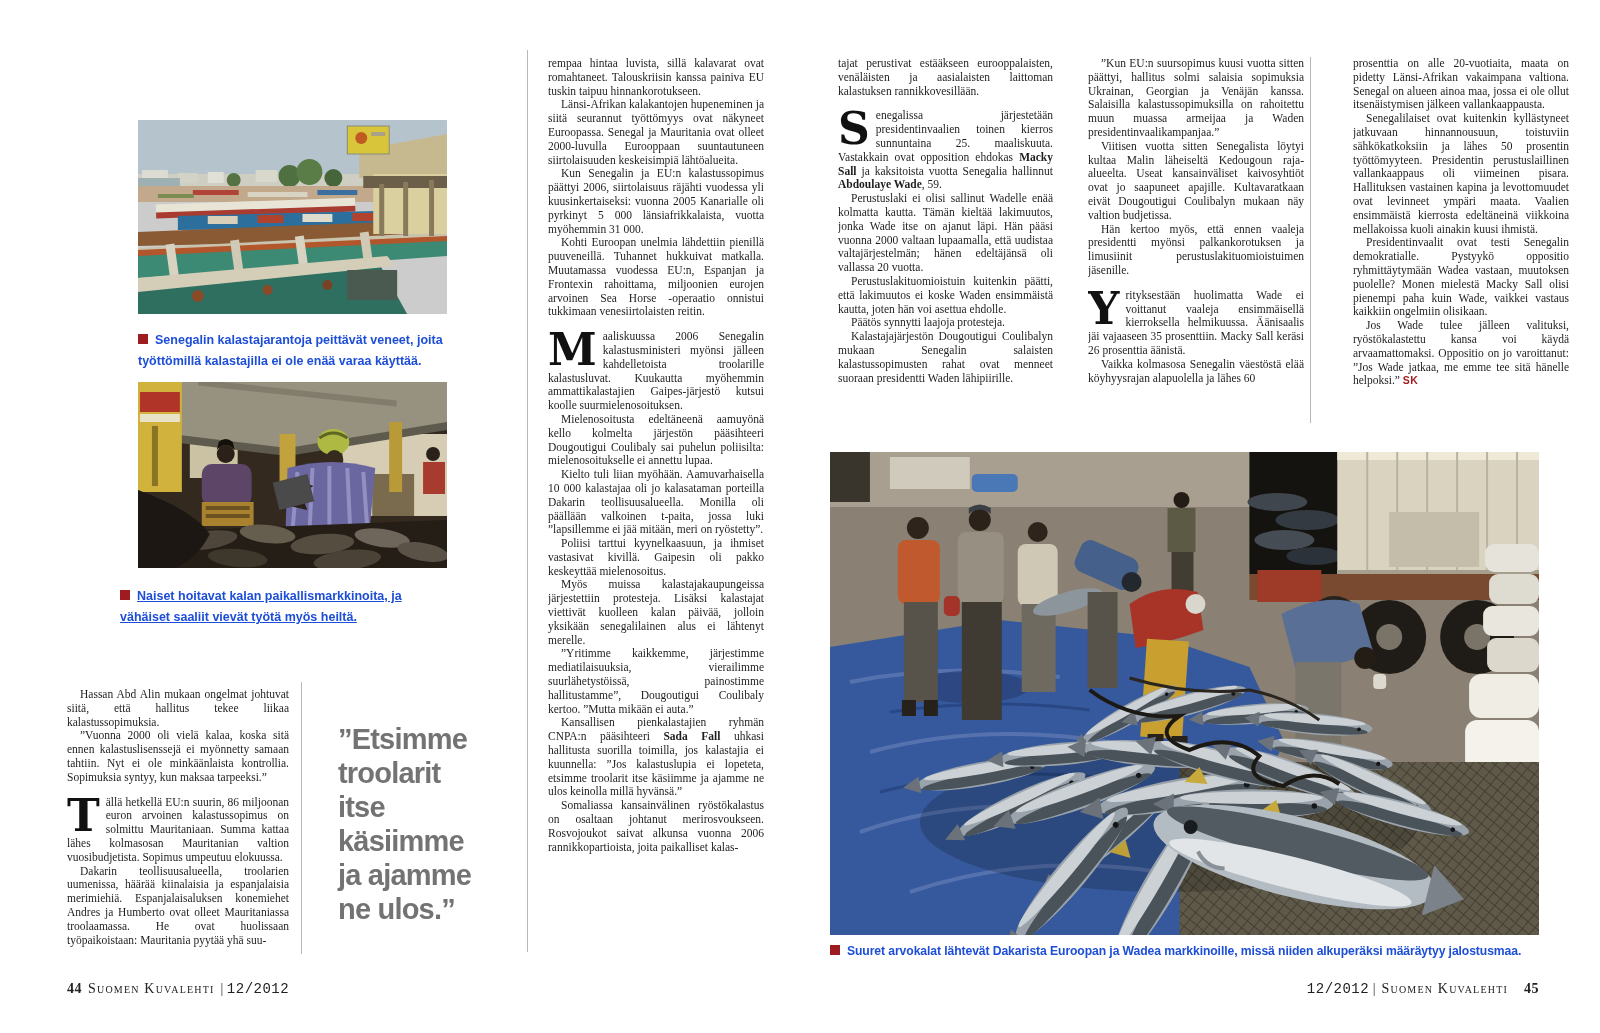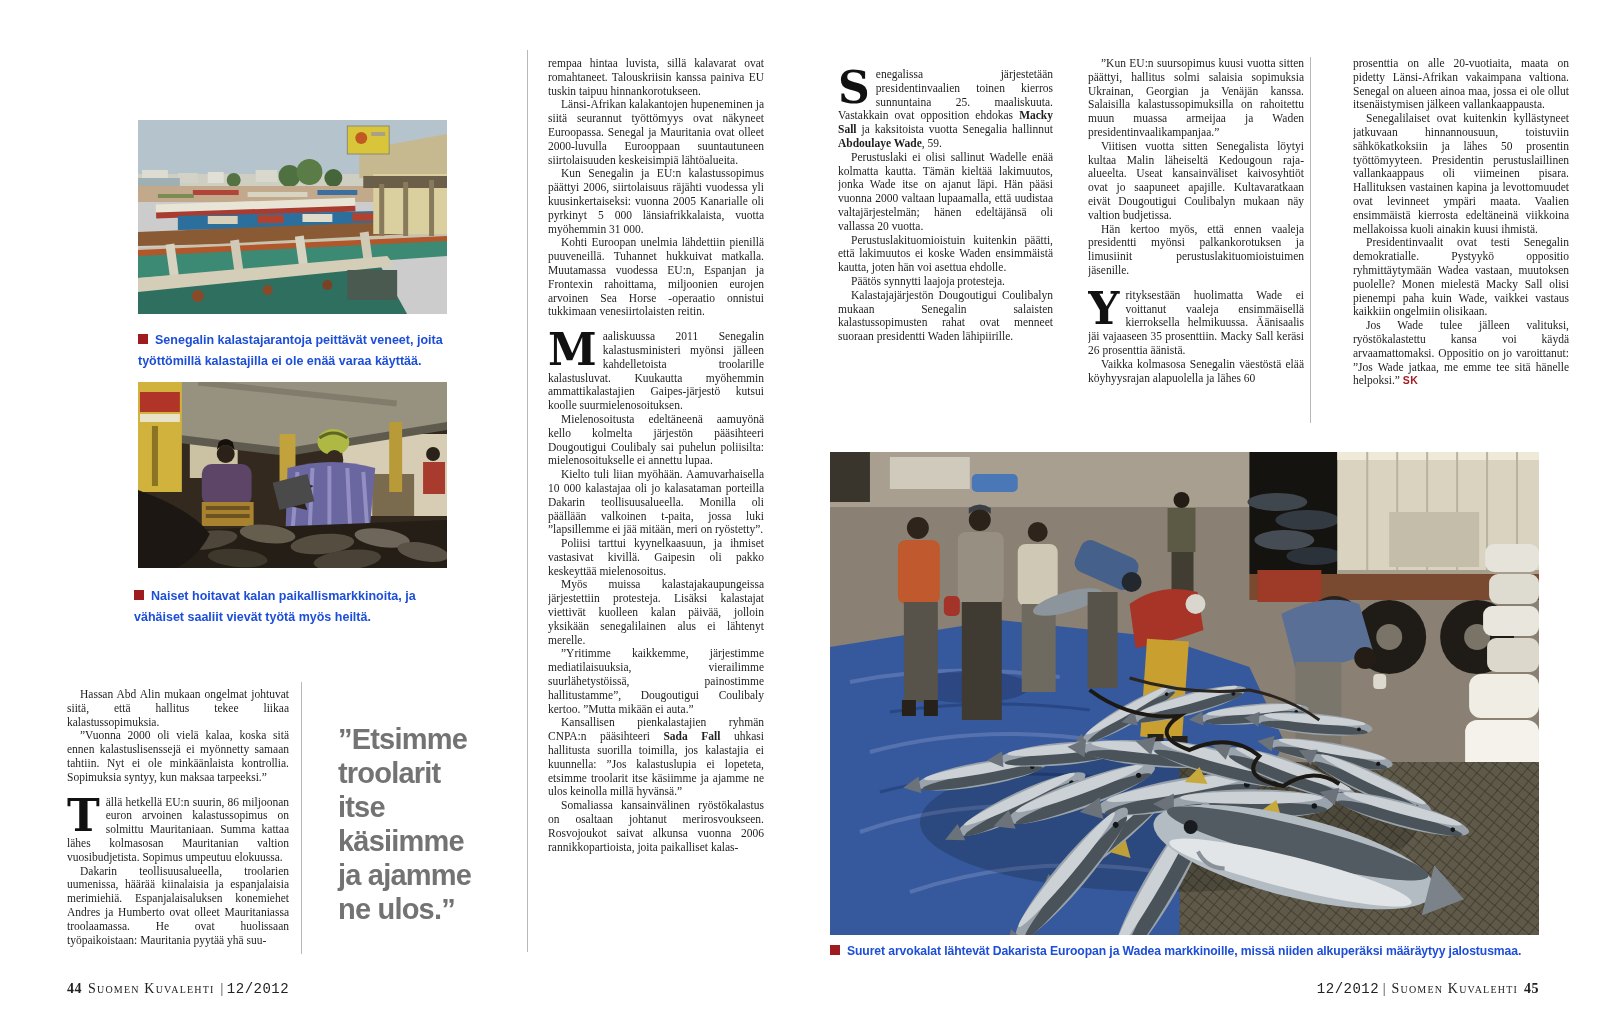--- a/index.html
+++ b/index.html
@@ -151,21 +151,21 @@
         <ellipse cx="185" cy="162" rx="32" ry="10" fill="#554d40" transform="rotate(-5 185 162)"></ellipse>
         <ellipse cx="245" cy="156" rx="28" ry="9" fill="#6e665a" transform="rotate(8 245 156)"></ellipse>
         <ellipse cx="100" cy="176" rx="30" ry="9" fill="#3e372c" transform="rotate(5 100 176)"></ellipse>
         <ellipse cx="210" cy="178" rx="34" ry="10" fill="#4a4236" transform="rotate(-6 210 178)"></ellipse>
         <ellipse cx="286" cy="170" rx="26" ry="9" fill="#5a5246" transform="rotate(10 286 170)"></ellipse>
       </g>
       <path d="M0 108 Q55 128 72 152 Q60 176 38 186 L0 186 Z" fill="#1c1712"></path>
     </svg>
   </div>
 
-  <div class="caption" style="left:134px;top:586px;width:315px;">
+  <div class="caption" style="left:120px;top:586px;width:315px;text-decoration:underline;">
     <span class="sq"></span><span>Naiset hoitavat kalan paikallismarkkinoita, ja vähäiset saaliit vievät työtä myös heiltä.</span>
   </div>
 
   <div class="body-col" style="left:67px;top:688px;width:222px;height:272px;">
       <p><span>Hassan Abd Alin mukaan ongelmat johtuvat siitä, että hallitus tekee liikaa kalastussopimuksia.</span></p>
       <p><span>”Vuonna 2000 oli vielä kalaa, koska sitä ennen kalastuslisenssejä ei myönnetty samaan tahtiin. Nyt ei ole minkäänlaista kontrollia. Sopimuksia syntyy, kun maksaa tarpeeksi.”</span></p>
       <p class="noindent gap"><span class="dropcap">T</span><span>ällä hetkellä EU:n suurin, 86 miljoonan euron arvoinen kalastussopimus on solmittu Mauritaniaan. Summa kattaa lähes kolmasosan Mauritanian valtion vuosibudjetista. Sopimus umpeutuu elokuussa.</span></p>
       <p><span>Dakarin teollisuusalueella, troolarien uumenissa, häärää kiinalaisia ja espanjalaisia merimiehiä. Espanjalaisaluksen konemiehet Andres ja Humberto ovat olleet Mauritaniassa troolaamassa. He ovat huolissaan työpaikoistaan: Mauritania pyytää yhä suu-</span></p>
     </div>
 
@@ -178,31 +178,32 @@
 
   <div class="vrule" style="left:301px;top:682px;height:272px;"></div>
   <div class="vrule" style="left:527px;top:50px;height:902px;"></div>
   <div class="vrule" style="left:1310px;top:57px;height:366px;"></div>
 
   <div class="body-col" style="left:548px;top:57px;width:216px;height:902px;">
       <p class="noindent"><span>rempaa hintaa luvista, sillä kalavarat ovat romahtaneet. Talouskriisin kanssa painiva EU tuskin taipuu hinnankorotukseen.</span></p>
       <p><span>Länsi-Afrikan kalakantojen hupeneminen ja siitä seurannut työttömyys ovat näkyneet Euroopassa. Senegal ja Mauritania ovat olleet 2000-luvulla Eurooppaan suuntautuneen siirtolaisuuden keskeisimpiä lähtöalueita.</span></p>
       <p><span>Kun Senegalin ja EU:n kalastussopimus päättyi 2006, siirtolaisuus räjähti vuodessa yli kuusinkertaiseksi: vuonna 2005 Kanarialle oli pyrkinyt 5 000 länsiafrikkalaista, vuotta myöhemmin 31 000.</span></p>
       <p><span>Kohti Euroopan unelmia lähdettiin pienillä puuveneillä. Tuhannet hukkuivat matkalla. Muutamassa vuodessa EU:n, Espanjan ja Frontexin rahoittama, miljoonien eurojen arvoinen Sea Horse -operaatio onnistui tukkimaan venesiirtolaisten reitin.</span></p>
-      <p class="noindent gap"><span class="dropcap">M</span><span>aaliskuussa 2011 Senegalin kalastusministeri myönsi jälleen kahdelletoista troolarille kalastusluvat. Kuukautta myöhemmin ammattikalastajien Gaipes-järjestö kutsui koolle suurmielenosoituksen.</span></p>
+      <p class="noindent gap"><span class="dropcap">M</span><span>aaliskuussa 2006 Senegalin kalastusministeri myönsi jälleen kahdelletoista troolarille kalastusluvat. Kuukautta myöhemmin ammattikalastajien Gaipes-järjestö kutsui koolle suurmielenosoituksen.</span></p>
       <p><span>Mielenosoitusta edeltäneenä aamuyönä kello kolmelta järjestön pääsihteeri Dougoutigui Coulibaly sai puhelun poliisilta: mielenosoitukselle ei annettu lupaa.</span></p>
       <p><span>Kielto tuli liian myöhään. Aamuvarhaisella 10 000 kalastajaa oli jo kalasataman porteilla Dakarin teollisuusalueella. Monilla oli päällään valkoinen t-paita, jossa luki ”lapsillemme ei jää mitään, meri on ryöstetty”.</span></p>
       <p><span>Poliisi tarttui kyynelkaasuun, ja ihmiset vastasivat kivillä. Gaipesin oli pakko keskeyttää mielenosoitus.</span></p>
       <p><span>Myös muissa kalastajakaupungeissa järjestettiin protesteja. Lisäksi kalastajat viettivät kuolleen kalan päivää, jolloin yksikään senegalilainen alus ei lähtenyt merelle.</span></p>
       <p><span>”Yritimme kaikkemme, järjestimme mediatilaisuuksia, vierailimme suurlähetystöissä, painostimme hallitustamme”, Dougoutigui Coulibaly kertoo. ”Mutta mikään ei auta.”</span></p>
       <p><span>Kansallisen pienkalastajien ryhmän CNPA:n pääsihteeri </span><span class="b">Sada Fall</span><span> uhkasi hallitusta suorilla toimilla, jos kalastajia ei kuunnella: ”Jos kalastuslupia ei lopeteta, etsimme troolarit itse käsiimme ja ajamme ne ulos keinolla millä hyvänsä.”</span></p>
       <p><span>Somaliassa kansainvälinen ryöstökalastus on osaltaan johtanut merirosvoukseen. Rosvojoukot saivat alkunsa vuonna 2006 rannikkopartioista, joita paikalliset kalas-</span></p>
     </div>
 
   <div class="body-col" style="left:838px;top:57px;width:215px;height:362px;">
+      <p class="noindent"><span>tajat perustivat estääkseen eurooppalaisten, venäläisten ja aasialaisten laittoman kalastuksen rannikkovesillään.</span></p>
       <p class="noindent gap"><span class="dropcap">S</span><span>enegalissa järjestetään presidentinvaalien toinen kierros sunnuntaina 25. maaliskuuta. Vastakkain ovat opposition ehdokas </span><span class="b">Macky Sall</span><span> ja kaksitoista vuotta Senegalia hallinnut </span><span class="b">Abdoulaye Wade</span><span>, 59.</span></p>
       <p><span>Perustuslaki ei olisi sallinut Wadelle enää kolmatta kautta. Tämän kieltää lakimuutos, jonka Wade itse on ajanut läpi. Hän pääsi vuonna 2000 valtaan lupaamalla, että uudistaa valtajärjestelmän; hänen edeltäjänsä oli vallassa 20 vuotta.</span></p>
       <p><span>Perustuslakituomioistuin kuitenkin päätti, että lakimuutos ei koske Waden ensimmäistä kautta, joten hän voi asettua ehdolle.</span></p>
       <p><span>Päätös synnytti laajoja protesteja.</span></p>
       <p><span>Kalastajajärjestön Dougoutigui Coulibalyn mukaan Senegalin salaisten kalastussopimusten rahat ovat menneet suoraan presidentti Waden lähipiirille.</span></p>
     </div>
   <div class="body-col" style="left:1088px;top:57px;width:216px;height:382px;">
       <p><span>”Kun EU:n suursopimus kuusi vuotta sitten päättyi, hallitus solmi salaisia sopimuksia Ukrainan, Georgian ja Venäjän kanssa. Salaisilla kalastussopimuksilla on rahoitettu muun muassa armeijaa ja Waden presidentinvaalikampanjaa.”</span></p>
       <p><span>Viitisen vuotta sitten Senegalista löytyi kultaa Malin läheiseltä Kedougoun raja-alueelta. Useat kansainväliset kaivosyhtiöt ovat jo saapuneet apajille. Kultavaratkaan eivät Dougoutigui Coulibalyn mukaan näy valtion budjetissa.</span></p>
       <p><span>Hän kertoo myös, että ennen vaaleja presidentti myönsi palkankorotuksen ja limusiinit perustuslakituomioistuimen jäsenille.</span></p>
@@ -352,16 +353,16 @@
   </div>
 
   <div class="caption oneline" style="left:830px;top:941px;width:709px;">
     <span class="sq"></span><span>Suuret arvokalat lähtevät Dakarista Euroopan ja Wadea markkinoille, missä niiden alkuperäksi määräytyy jalostusmaa.</span>
   </div>
 
   <div class="folio" style="left:67px;top:981px;">
     <span class="pg">44</span><span class="mag">Suomen Kuvalehti</span><span class="bar">|</span> <span class="iss">12/2012</span>
   </div>
   <div class="folio" style="right:61px;top:981px;text-align:right;">
-    <span class="iss">12/2012</span> <span class="bar">|</span><span class="mag">Suomen Kuvalehti</span><span class="pg" style="">45</span>
+    <span class="iss">12/2012</span> <span class="bar">|</span><span class="mag">Suomen Kuvalehti</span><span class="pg" style="margin-left:10px;">45</span>
   </div>
 
 </div>
 
 </body></html>

